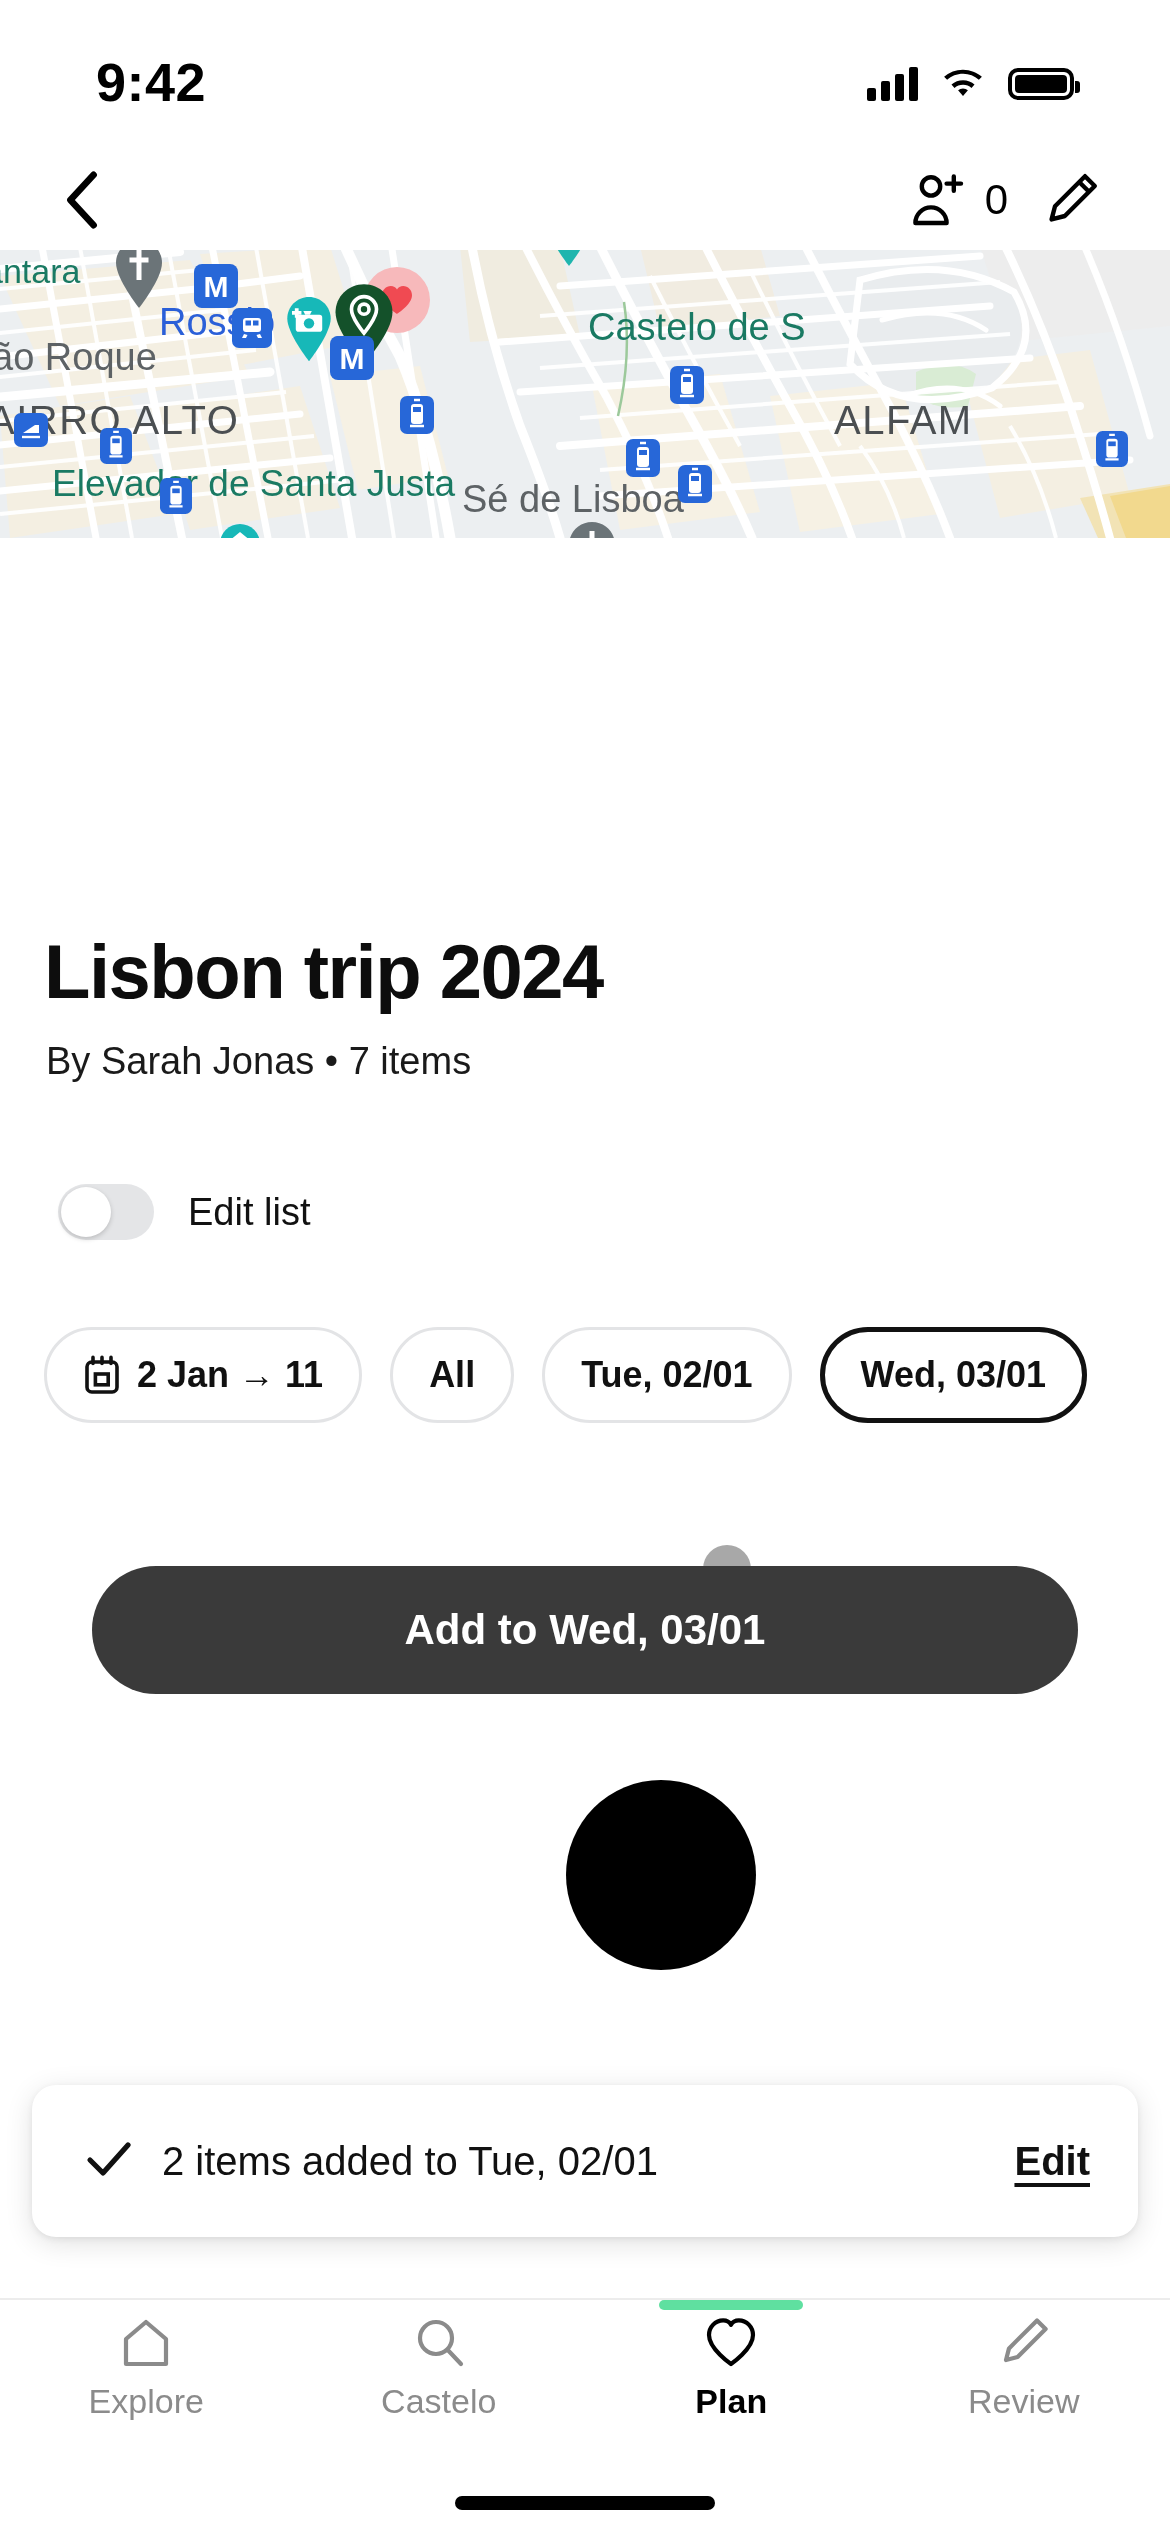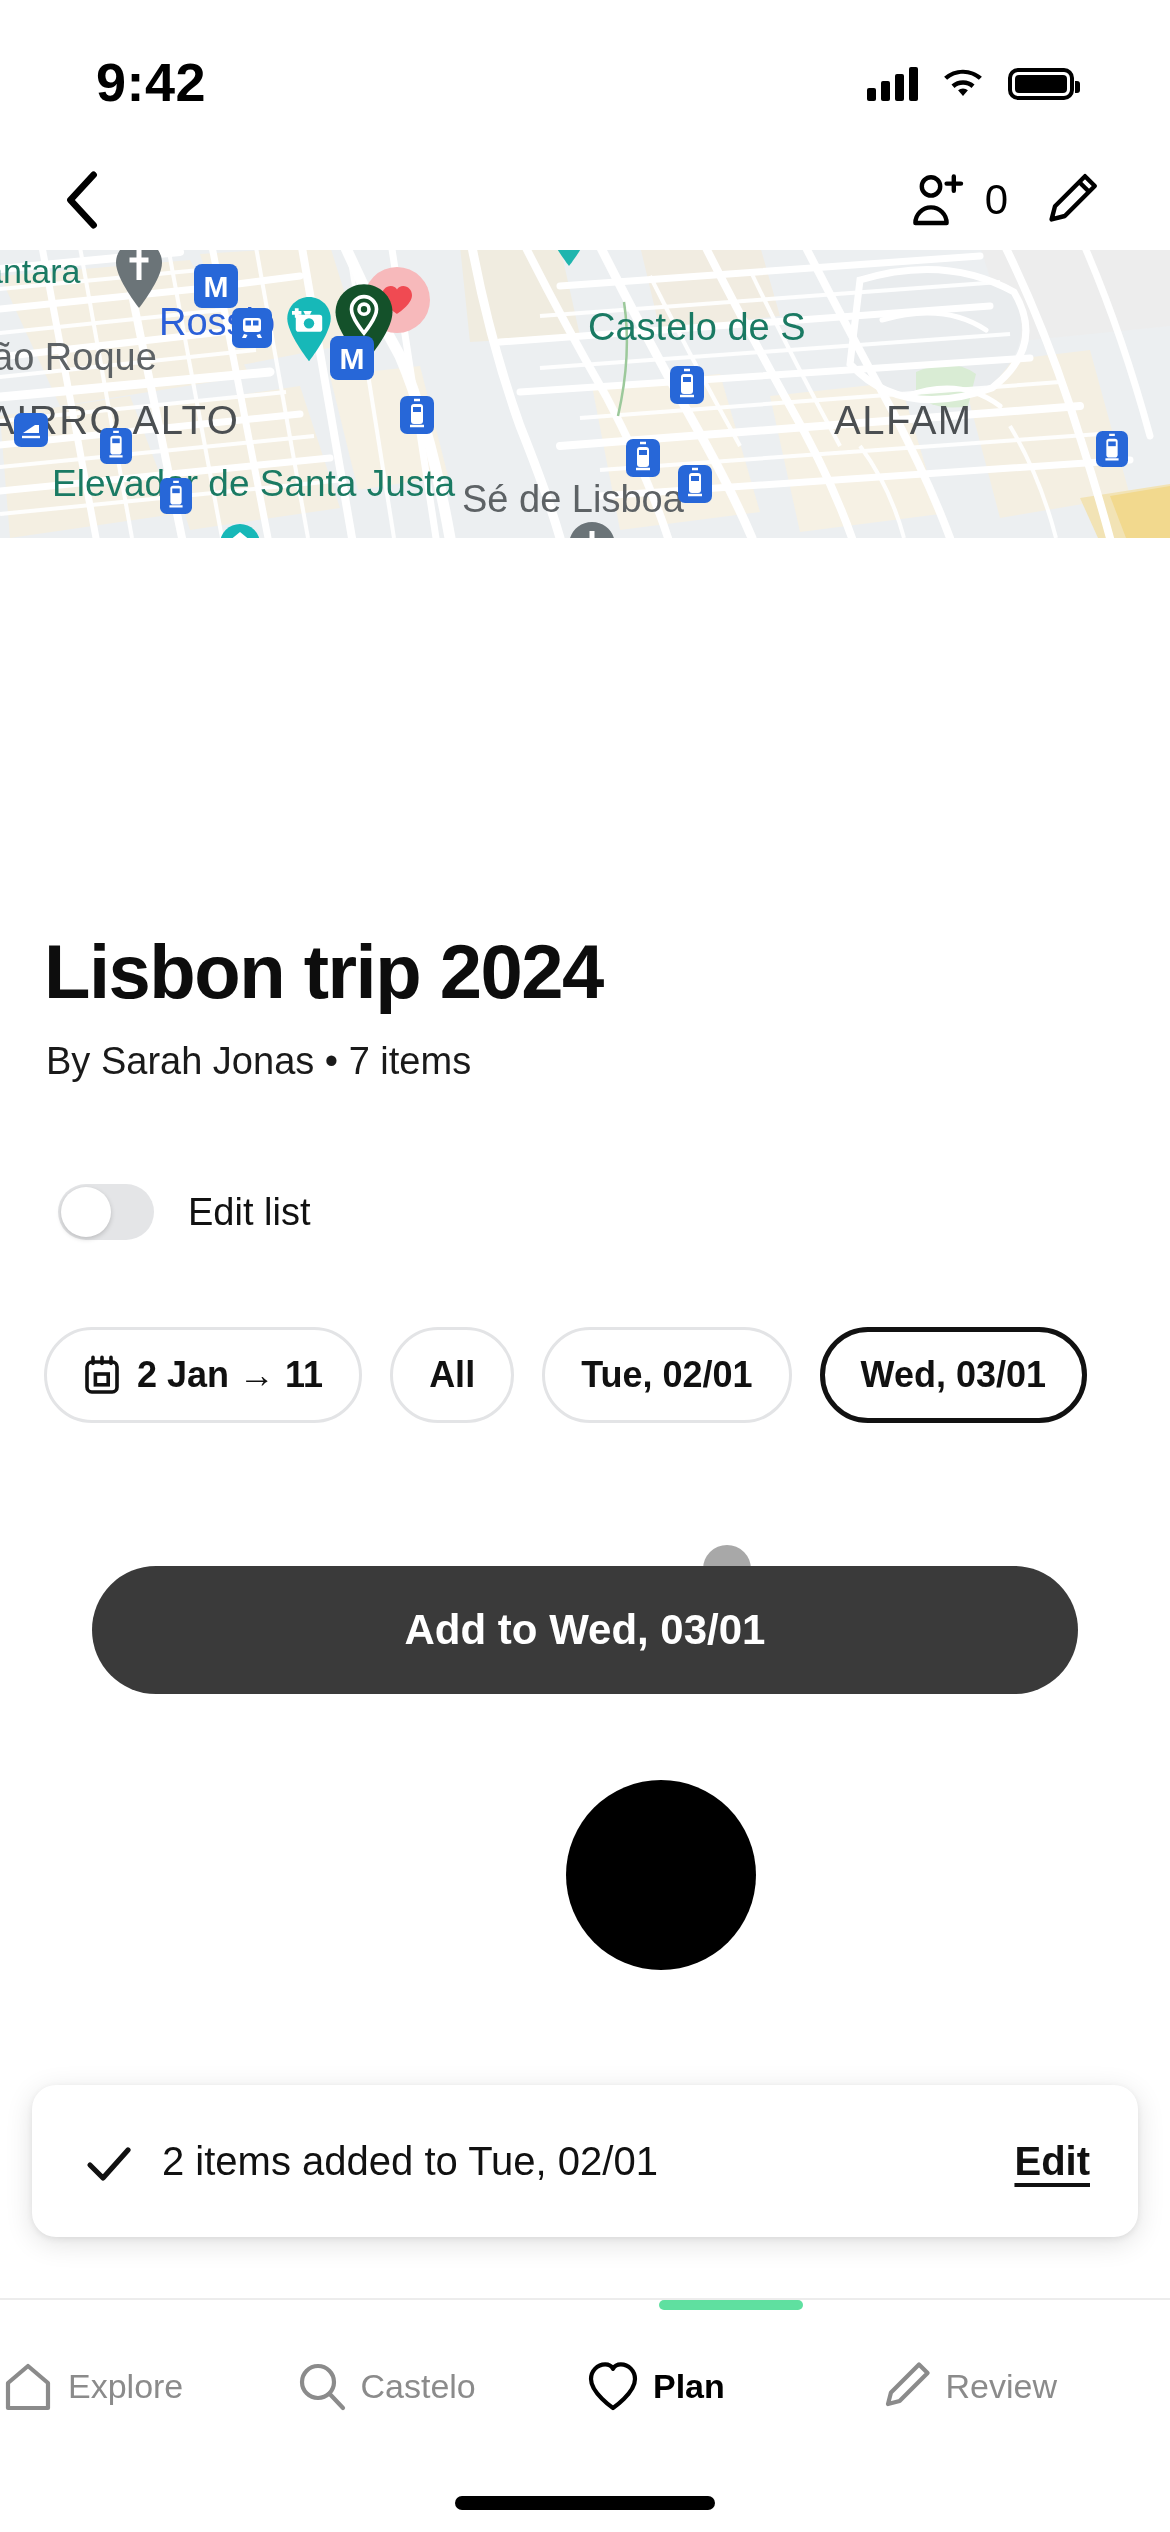--- a/index.html
+++ b/index.html
@@ -133,35 +133,35 @@
     border-radius:50%; background:#000; z-index:4;
   }
 
   
   .toast {
     position:absolute; top:2085px; left:32px; width:1106px; height:152px;
     background:#fff; border-radius:24px; z-index:6;
     box-shadow:0 6px 28px rgba(0,0,0,.12), 0 2px 6px rgba(0,0,0,.07);
     display:flex; align-items:center; padding:0 48px 0 54px;
   }
-  .toast-left { display:flex; align-items:flex-end; gap:30px; flex:1; }
+  .toast-left { display:flex; align-items:flex-start; gap:30px; flex:1; }
   .toast-text { font-size:40px; color:#111; }
   .toast-action {
     font-size:40px; font-weight:700; color:#111;
     text-decoration:underline; text-underline-offset:8px;
   }
 
   
   .tabbar {
     position:absolute; bottom:0; left:0; width:1170px; height:234px;
     background:#fff; border-top:2px solid #ececec; z-index:8;
   }
   .tabs { display:flex; height:158px; padding-top:14px; }
   .tab {
-    flex:1; display:flex; align-items:center; justify-content:flex-start;
+    flex:1; display:flex; flex-direction:column; align-items:center; justify-content:flex-start;
     gap:12px; position:relative;
   }
   .tab .tl { font-size:34px; color:#8b8b8b; }
   .tab.active .tl { color:#000; font-weight:700; }
   .tab-indicator {
     position:absolute; top:-14px; left:50%; margin-left:-72px;
     width:144px; height:10px; border-radius:5px; background:#5fe0a0;
   }
   .home-indicator {
     position:absolute; bottom:22px; left:50%; margin-left:-130px;

